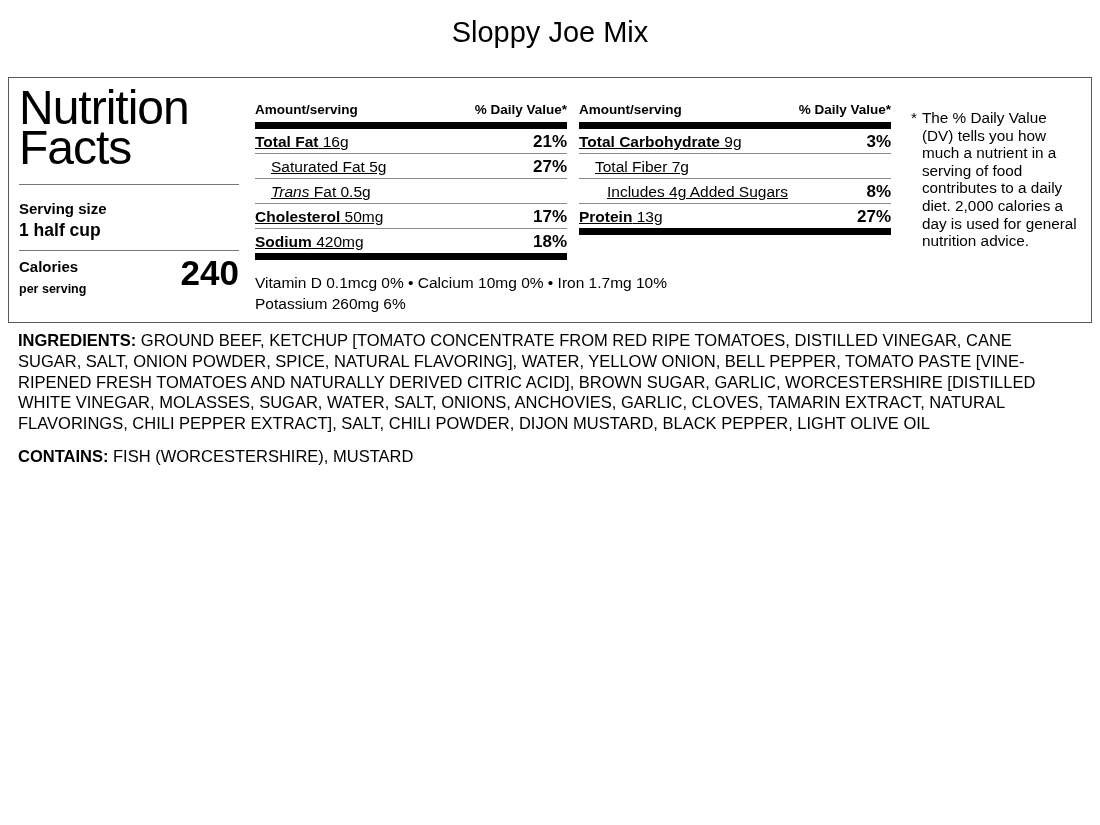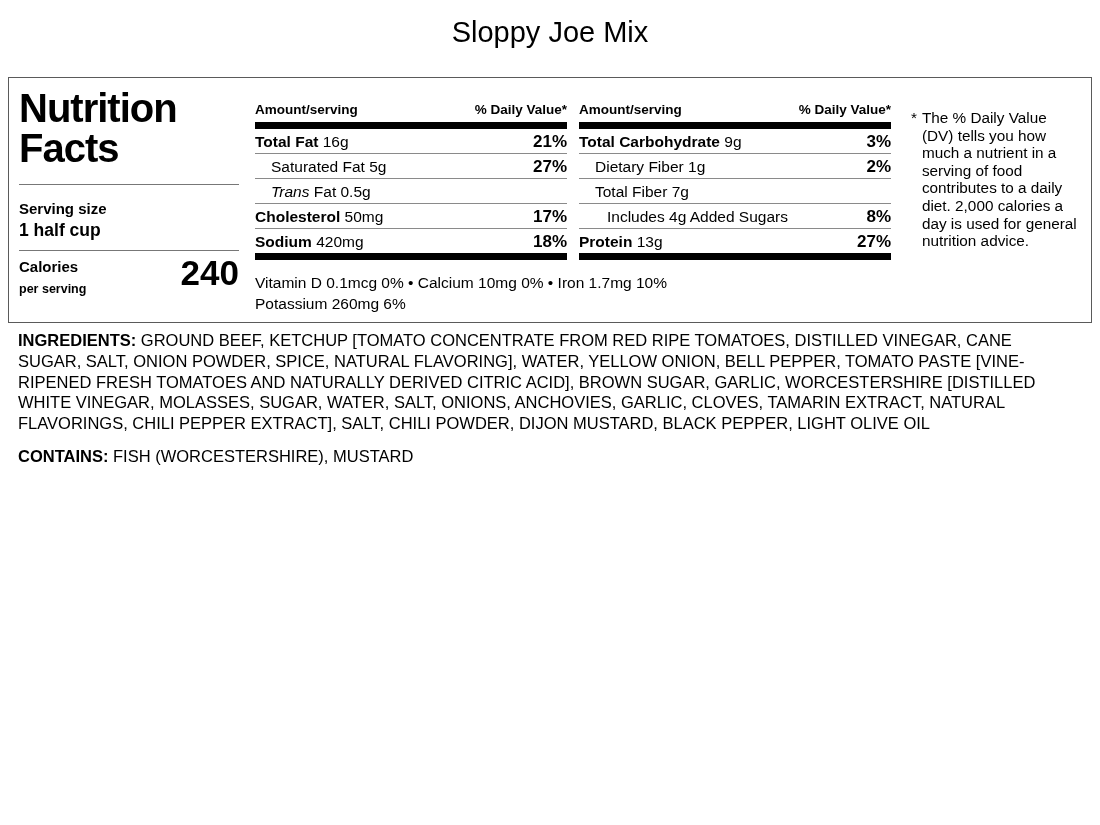--- a/index.html
+++ b/index.html
@@ -20,23 +20,23 @@
   
   .nf-box {
     margin: 28px 8px 0 8px;
     border: 1px solid #5a5a5a;
     min-height: 237px;
     display: flex;
     padding: 10px 10px 8px 10px;
   }
   .nf-left { width: 228px; flex: none; }
   .nf-title {
-    font-size: 40px;
+    font-size: 48px;
     line-height: 40px;
-    font-weight: bold;
+    font-weight: normal;
     letter-spacing: -1px;
   }
   .nf-rule {
     border-top: 1px solid #777777;
     height: 0;
     margin-top: 16px;
     width: 220px;
   }
   .nf-serving-label { font-size: 15px; font-weight: bold; margin-top: 15px; }
   .nf-serving-value { font-size: 17.5px; font-weight: bold; margin-top: 3px; }
@@ -54,21 +54,21 @@
     font-size: 13.5px; font-weight: bold; padding-bottom: 5px;
   }
   .nf-bar { height: 7px; background: #000000; }
   .nf-row {
     display: flex; align-items: baseline;
     font-size: 15.5px; line-height: 18px;
     padding: 4px 0 2px 0;
     border-bottom: 1.5px solid #8a8a8a;
   }
   .nf-rows .nf-row:last-child { border-bottom: none; }
-  .nf-row .nm { flex: 1; }
+  .nf-row .nm { flex: 1; text-decoration: underline; }
   .nf-row .dv { font-size: 17px; font-weight: bold; }
   .nf-micro { font-size: 15.5px; line-height: 21px; margin-top: 12px; }
 
   .nf-foot {
     flex: 1; margin-left: 8px; margin-top: 21px;
     font-size: 15.3px; line-height: 17.6px;
     display: flex;
   }
   .nf-foot .star { flex: none; margin-right: 5px; }
 
@@ -148,24 +148,20 @@
           <span>Amount/serving</span>
           <span>% Daily Value*</span>
         </div>
         <div class="nf-bar"></div>
         <div class="nf-rows">
             <div class="nf-row">
               <span class="nm" style="padding-left: 0px;"><b>Total Carbohydrate</b> 9g</span>
               <span class="dv">3%</span>
             </div>
             <div class="nf-row">
-              <span class="nm" style="padding-left: 16px;">Dietary Fiber 1g</span>
-              <span class="dv">2%</span>
-            </div>
-            <div class="nf-row">
               <span class="nm" style="padding-left: 16px;">Total Fiber 7g</span>
               <span class="dv"></span>
             </div>
             <div class="nf-row">
               <span class="nm" style="padding-left: 28px;">Includes 4g Added Sugars</span>
               <span class="dv">8%</span>
             </div>
             <div class="nf-row">
               <span class="nm" style="padding-left: 0px;"><b>Protein</b> 13g</span>
               <span class="dv">27%</span>

